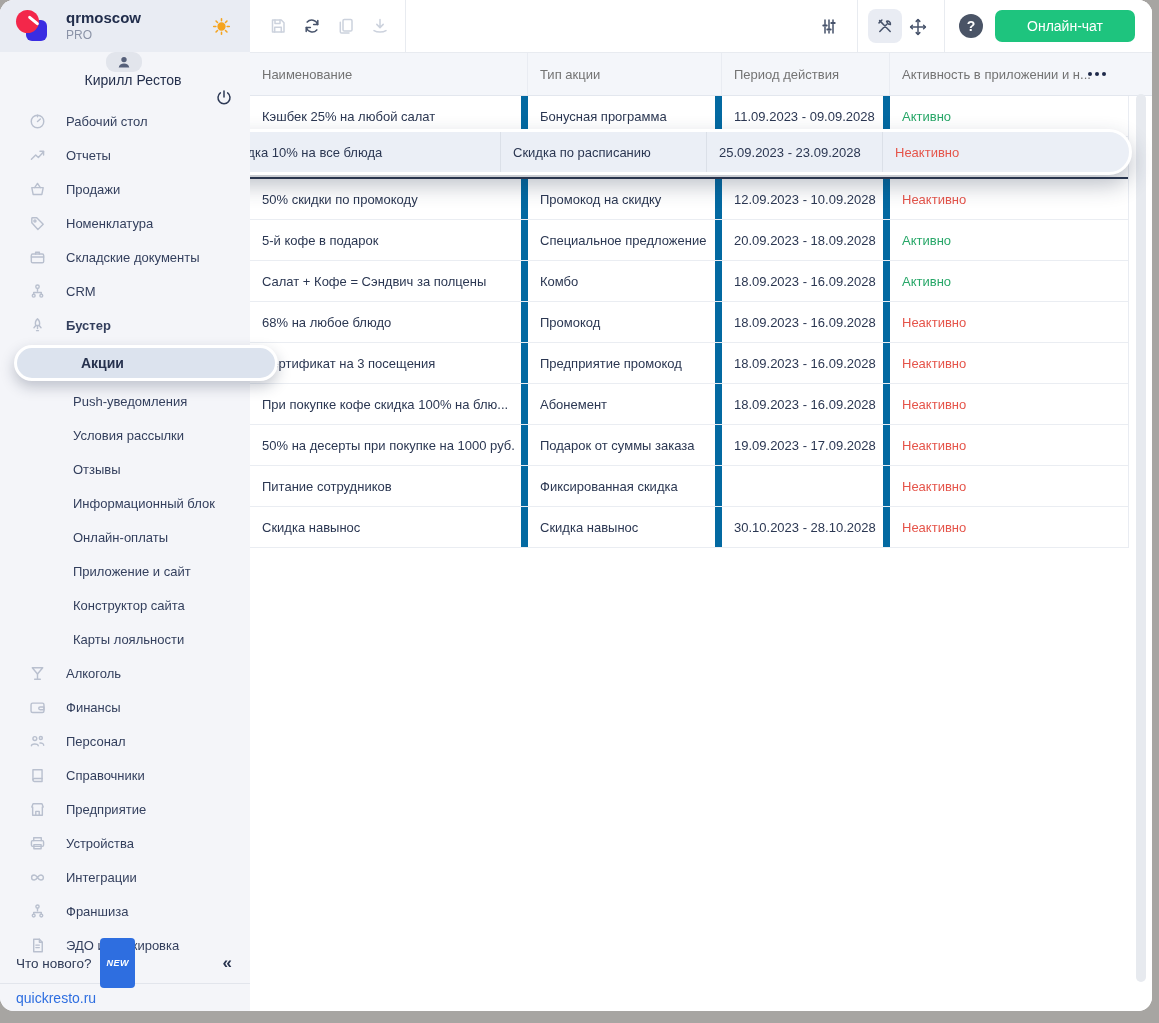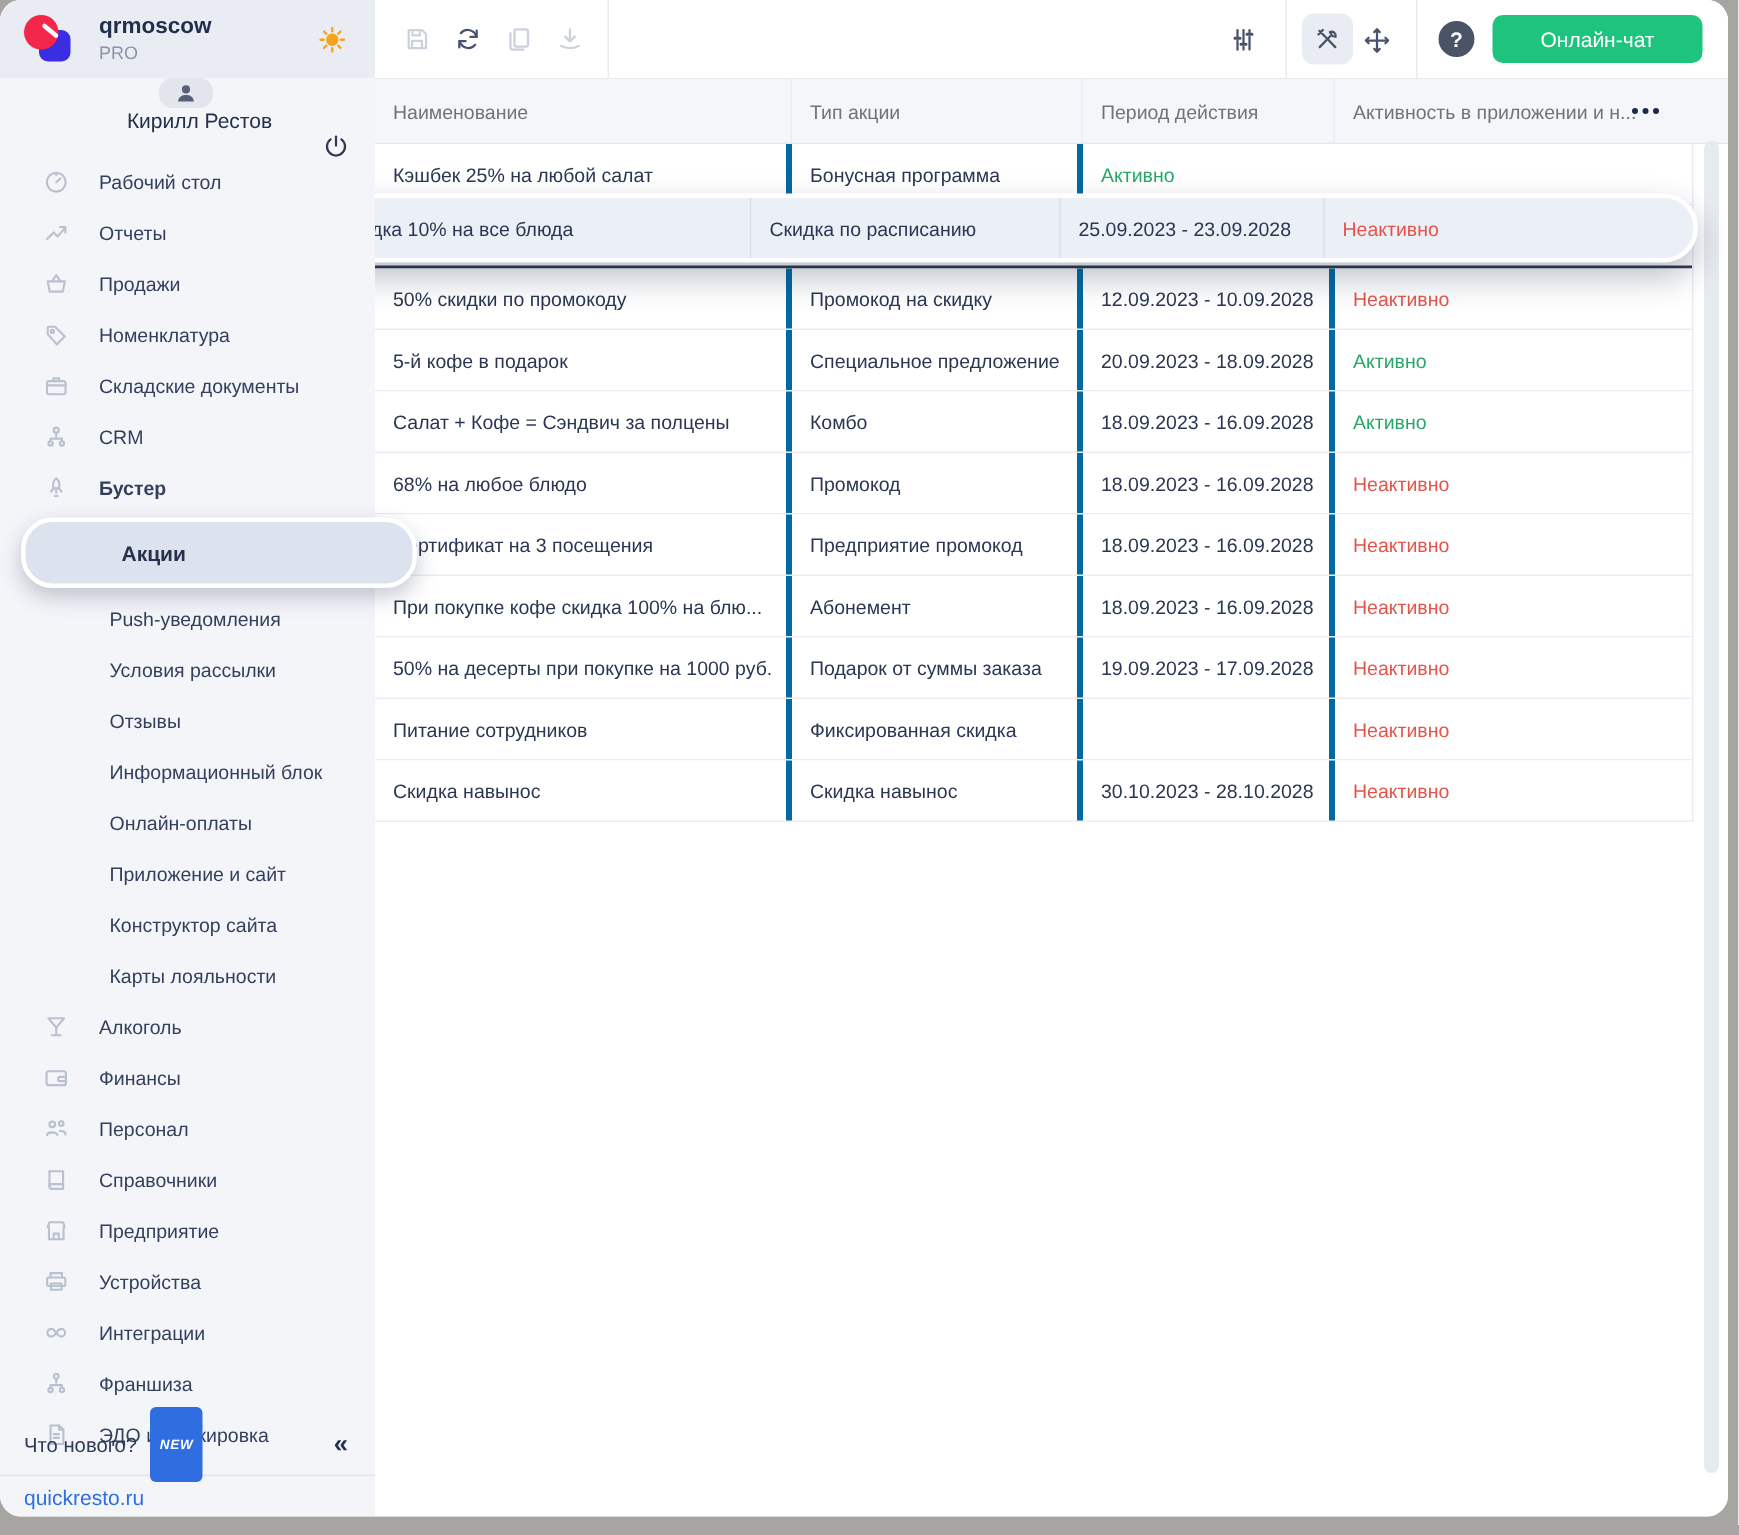--- a/index.html
+++ b/index.html
@@ -25,21 +25,21 @@
   .user-name{margin-left:18px;font-size:14px;color:#242f4c;}
   .power{margin-left:auto;color:#2e3a56;display:flex;cursor:pointer;}
 
   .nav{margin-top:2px;}
   .nav-item{height:34px;display:flex;align-items:center;padding-left:28px;cursor:pointer;}
   .nav-item .nicon{width:19px;height:19px;color:#b9c0cf;display:flex;flex:0 0 auto;}
   .nav-item .nlabel{margin-left:19px;font-size:13px;color:#333f5d;white-space:nowrap;}
   .nav-item.bold .nlabel{font-weight:bold;}
   .nav-item.sub{padding-left:73px;}
   .nav-item.sub .nlabel{margin-left:0;}
-  .nav-item.selected{height:47px;width:264px;padding-left:64px;margin:3px 0 3px 14px;
+  .nav-item.selected{height:36px;width:264px;padding-left:64px;margin:3px 0 3px 14px;
       background:#dce3ee;border:3px solid #fff;border-radius:21px;box-sizing:border-box;
       box-shadow:0 6px 14px rgba(30,42,70,.25);position:relative;z-index:5;}
   .nav-item.selected .nlabel{font-weight:bold;font-size:14px;color:#27324e;}
 
   .side-bottom{position:absolute;left:0;right:0;bottom:0;height:64px;}
   .whats-row{display:flex;align-items:center;padding:0 18px 0 16px;height:32px;}
   .whats-label{font-size:13.5px;color:#2e3a56;cursor:pointer;}
   .new-badge{margin-left:9px;background:var(--accent-blue);color:#fff;font-size:9px;font-weight:bold;
              padding:20px 6px;border-radius:4px;letter-spacing:.5px;font-style:italic;}
   .collapse{margin-left:auto;font-size:17px;font-weight:bold;color:#27324e;cursor:pointer;}
@@ -66,21 +66,21 @@
   .thead{display:grid;grid-template-columns:278px 194px 168px 238px 1fr;height:42px;background:#f4f6fa;
          border-bottom:1px solid #e3e7ee;position:relative;}
   .th{display:flex;align-items:center;padding-left:12px;font-size:13px;color:#737373;
       border-right:1px solid #e9ecf2;overflow:hidden;white-space:nowrap;}
   .th:nth-child(n+4){border-right:none;}
   .more-dots{position:absolute;right:46px;top:50%;transform:translateY(-50%);display:flex;gap:3px;cursor:pointer;}
   .more-dots i{width:4px;height:4px;border-radius:50%;background:#1e2a4a;}
   .tbody{position:relative;width:878px;border-right:1px solid #e9ecf2;}
   .trow{display:grid;grid-template-columns:278px 194px 168px 1fr;height:40px;border-bottom:1px solid #eaedf2;background:#fff;cursor:pointer;}
   .td{display:flex;align-items:center;padding-left:12px;font-size:13px;color:#2b3752;
-      border-right:4px solid #0369a1;overflow:hidden;white-space:nowrap;}
+      border-right:7px solid #0369a1;overflow:hidden;white-space:nowrap;}
   .td:last-child{border-right:none;}
   .td.status.green{color:var(--active-green);}
   .td.status.red{color:var(--inactive-red);}
   .drop-slot{height:40px;background:#fff;border-bottom:2px solid #2c3850;}
 
   .drag-pill{position:absolute;left:-40px;top:33px;width:916px;height:40px;background:#ebeff6;
       border:3px solid #fff;border-radius:23px;box-shadow:0 10px 22px rgba(30,42,70,.30);
       display:grid;grid-template-columns:288px 206px 176px 1fr;align-items:center;z-index:6;}
   .drag-pill .td{border-right:1px solid rgba(44,56,80,.08);height:100%;}
   .drag-pill .td:first-child{padding-left:12px;border-radius:20px 0 0 20px;}
@@ -171,20 +171,21 @@
       <div class="tbody" id="tbody">
         <div class="drag-pill">
           <div class="td">Скидка 10% на все блюда</div>
           <div class="td">Скидка по расписанию</div>
           <div class="td">25.09.2023 - 23.09.2028</div>
           <div class="td status red">Неактивно</div>
         </div>
       <div class="trow">
             <div class="td">Кэшбек 25% на любой салат</div>
             <div class="td">Бонусная программа</div>
+            <div class="td">11.09.2023 - 09.09.2028</div>
             <div class="td status green">Активно</div>
           </div>
           <div class="drop-slot"></div>
           <div class="trow">
             <div class="td">50% скидки по промокоду</div>
             <div class="td">Промокод на скидку</div>
             <div class="td">12.09.2023 - 10.09.2028</div>
             <div class="td status red">Неактивно</div>
           </div>
           <div class="trow">

